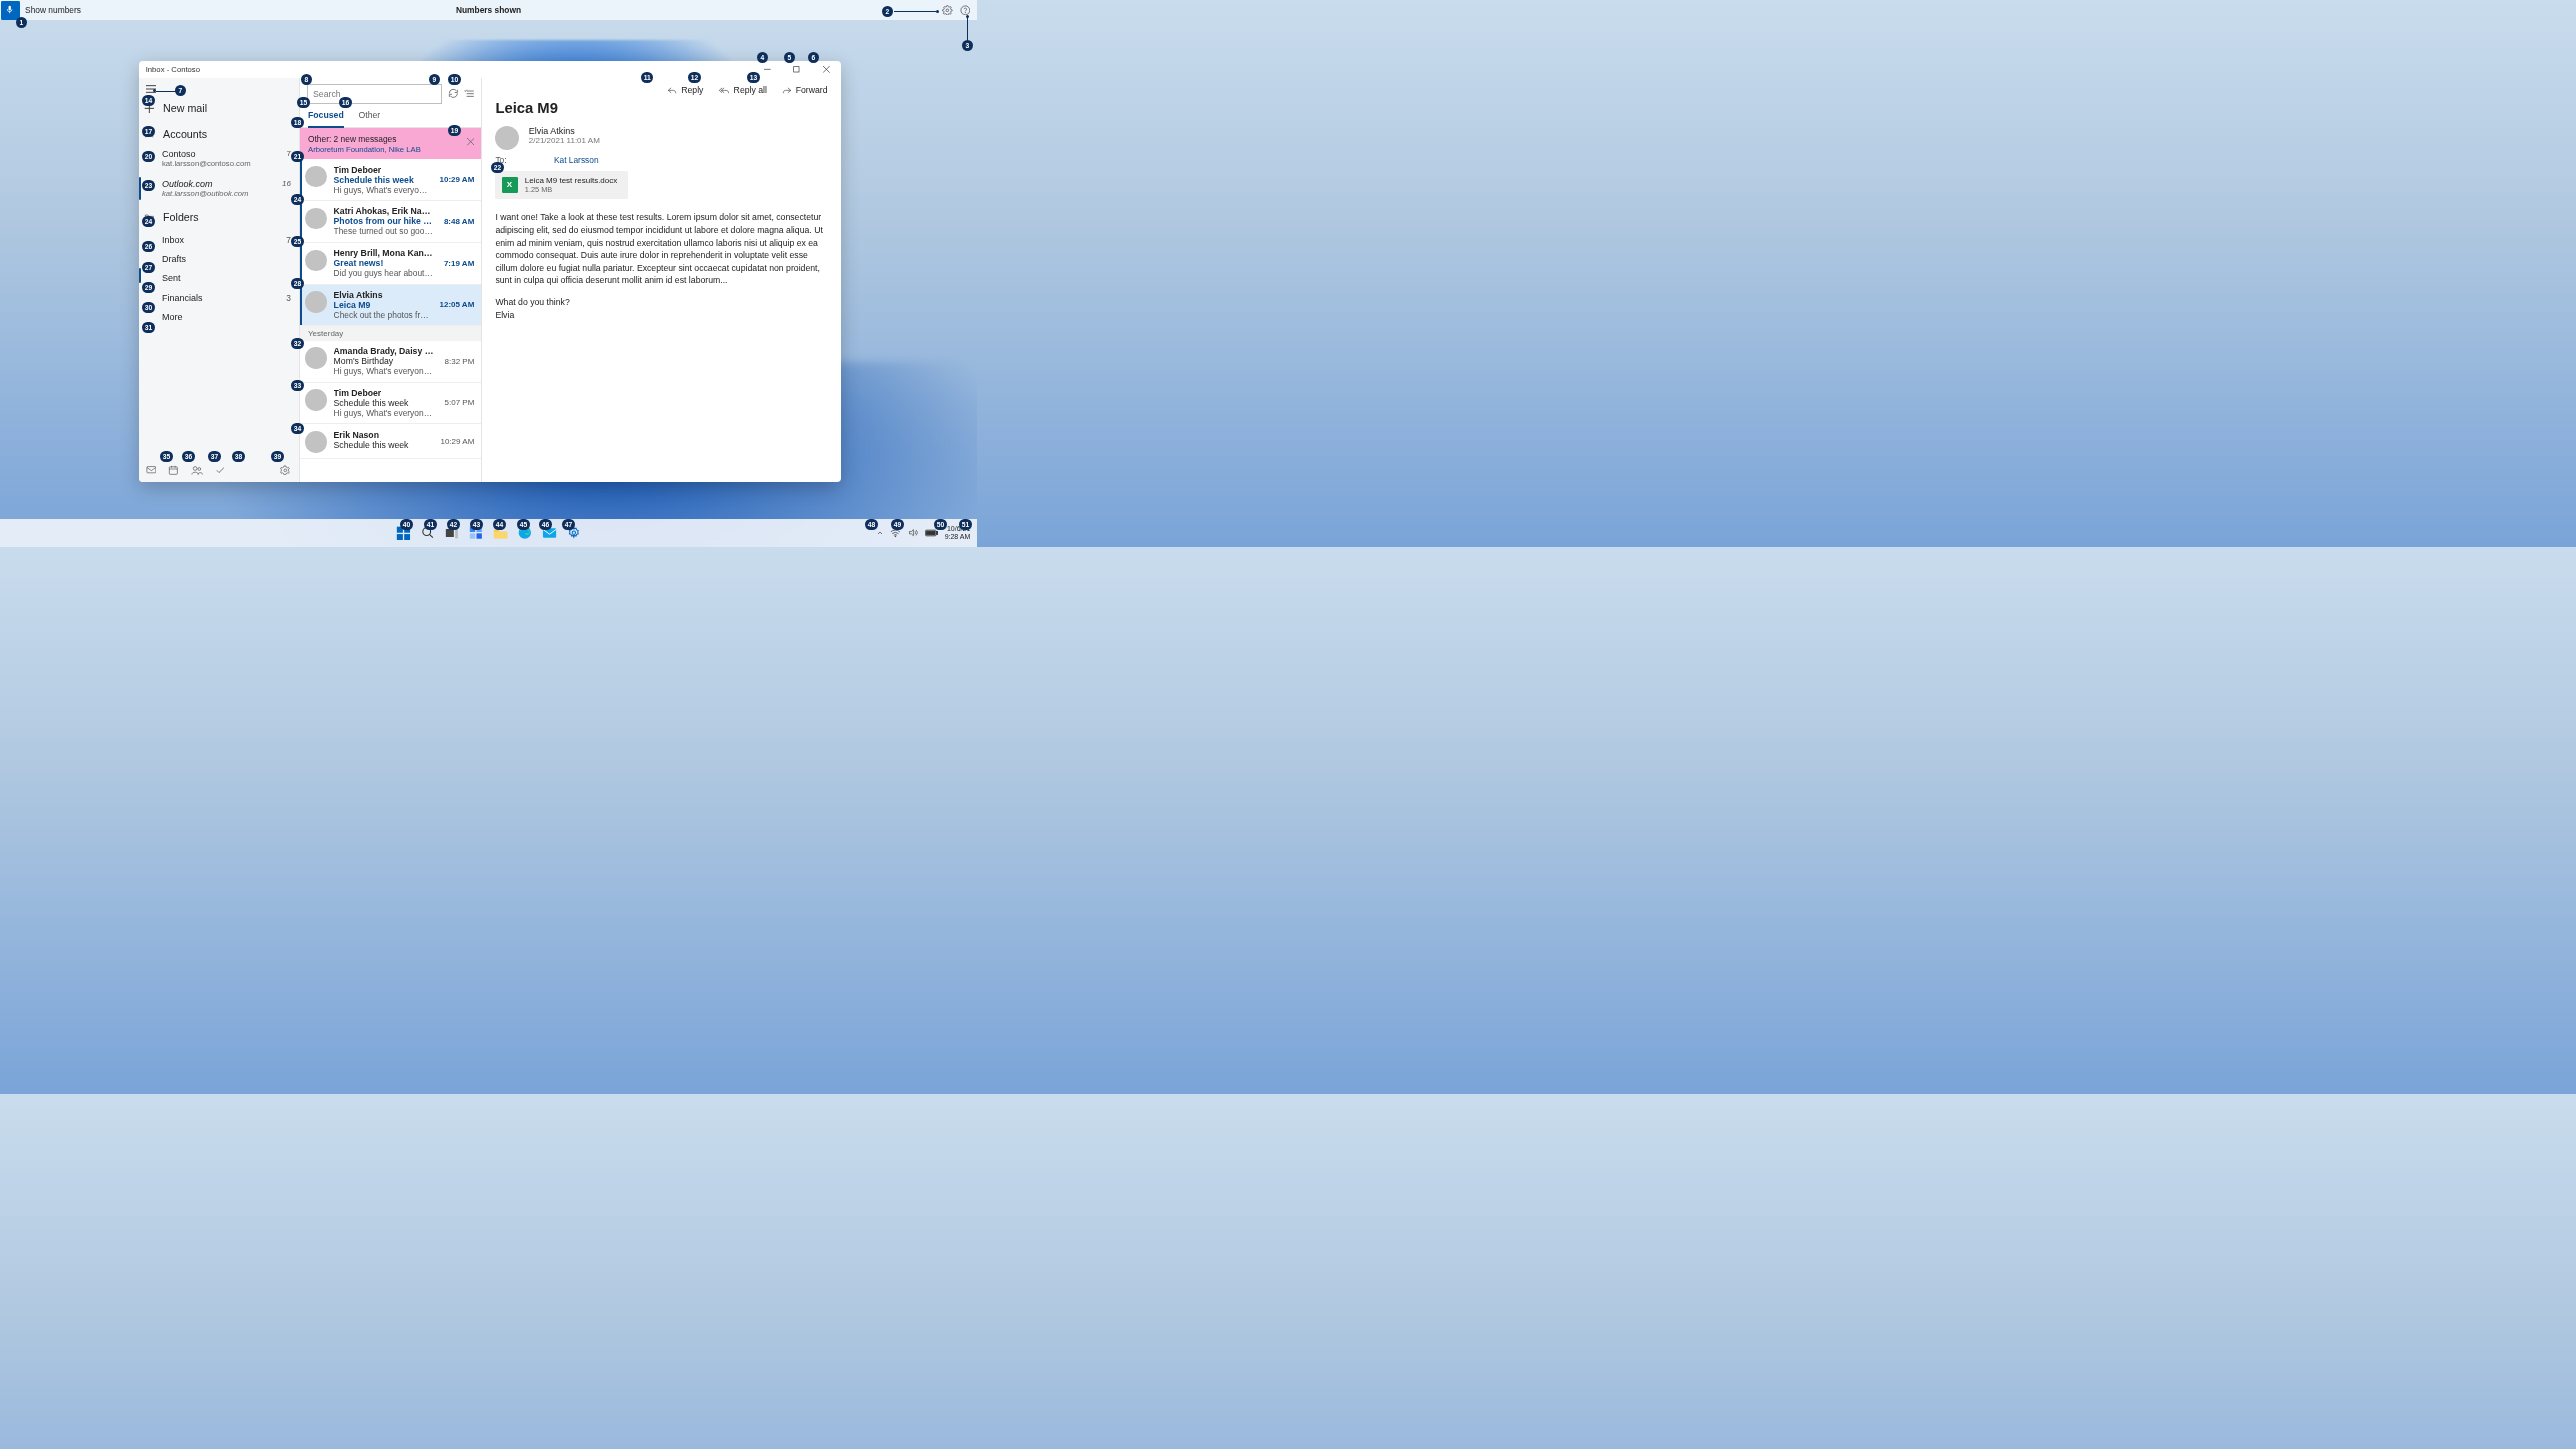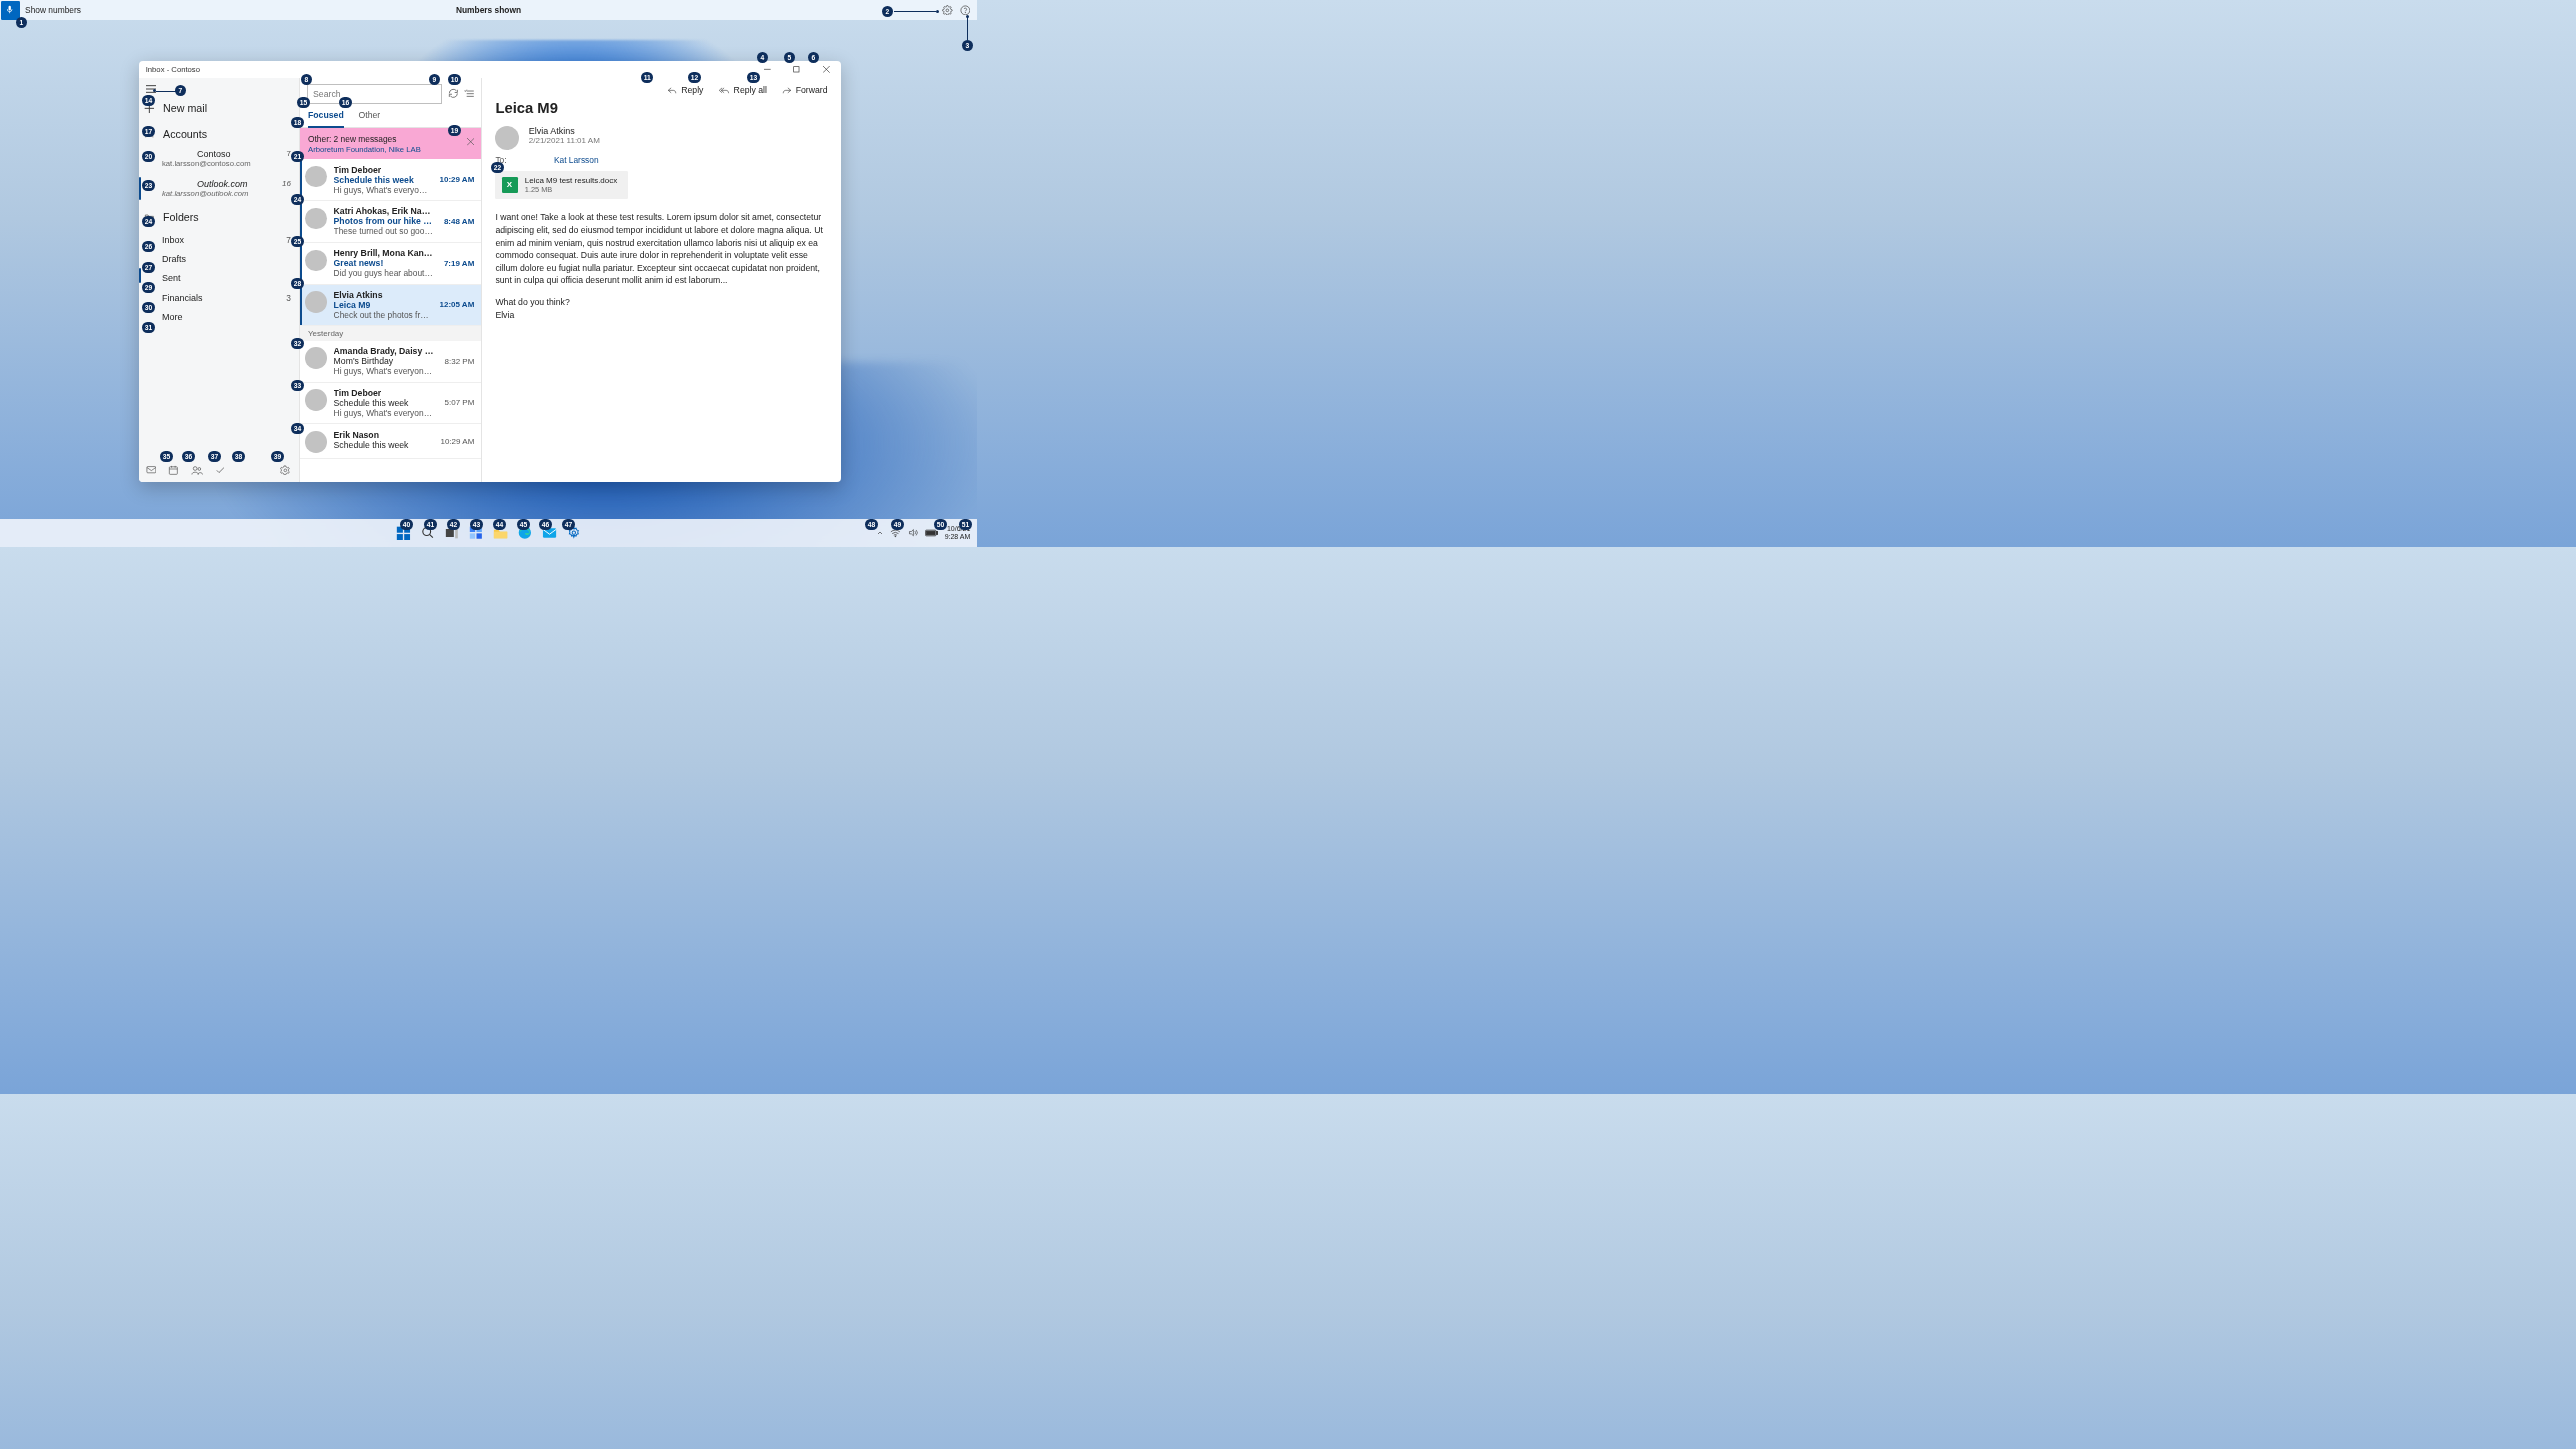--- a/index.html
+++ b/index.html
@@ -57,21 +57,21 @@
   .winbtn svg { pointer-events:none; }
 
   .mailbody { flex:1; display:flex; overflow:hidden; }
 
   
   .nav { width:161px; background:#f5f6f7; display:flex; flex-direction:column; border-right:0.7px solid #e4e4e4; padding-top:4px;}
   .hamburger { padding:2.7px 6.7px; display:flex;}
   .navrow { display:flex; align-items:center; padding:5.4px 8px; gap:8px; font-size:9.4px;}
   .navrow.big { font-size:10.7px; font-weight:400; padding:6.7px 8px 6.7px 5.4px;}
   .acct   { padding:2.7px 8px 4px 23px; }
-  .acctname { font-size:9px;margin-left:35px; }
+  .acctname { font-size:9px; }
   .acctmail { font-size:7.7px; color:#666;}
   .acctcount{ margin-left:auto; font-size:8px; color:#555;}
   .folderrow { display:flex; padding:4.7px 8px 4.7px 23px; font-size:9px;}
   .folderrow .cnt { margin-left:auto; font-size:8.4px; color:#555;}
   .leftaccent{ position:absolute; width:1.7px; background:#0c4b8e; border-radius:1.3px;}
   .navfoot { margin-top:auto; display:flex; gap:12px; padding:5.4px 8px 6.7px 6.7px;}
   .navfoot .sp { margin-left:auto; }
 
   
   .list { width:182px; display:flex; flex-direction:column; border-right:0.7px solid #e4e4e4;}

